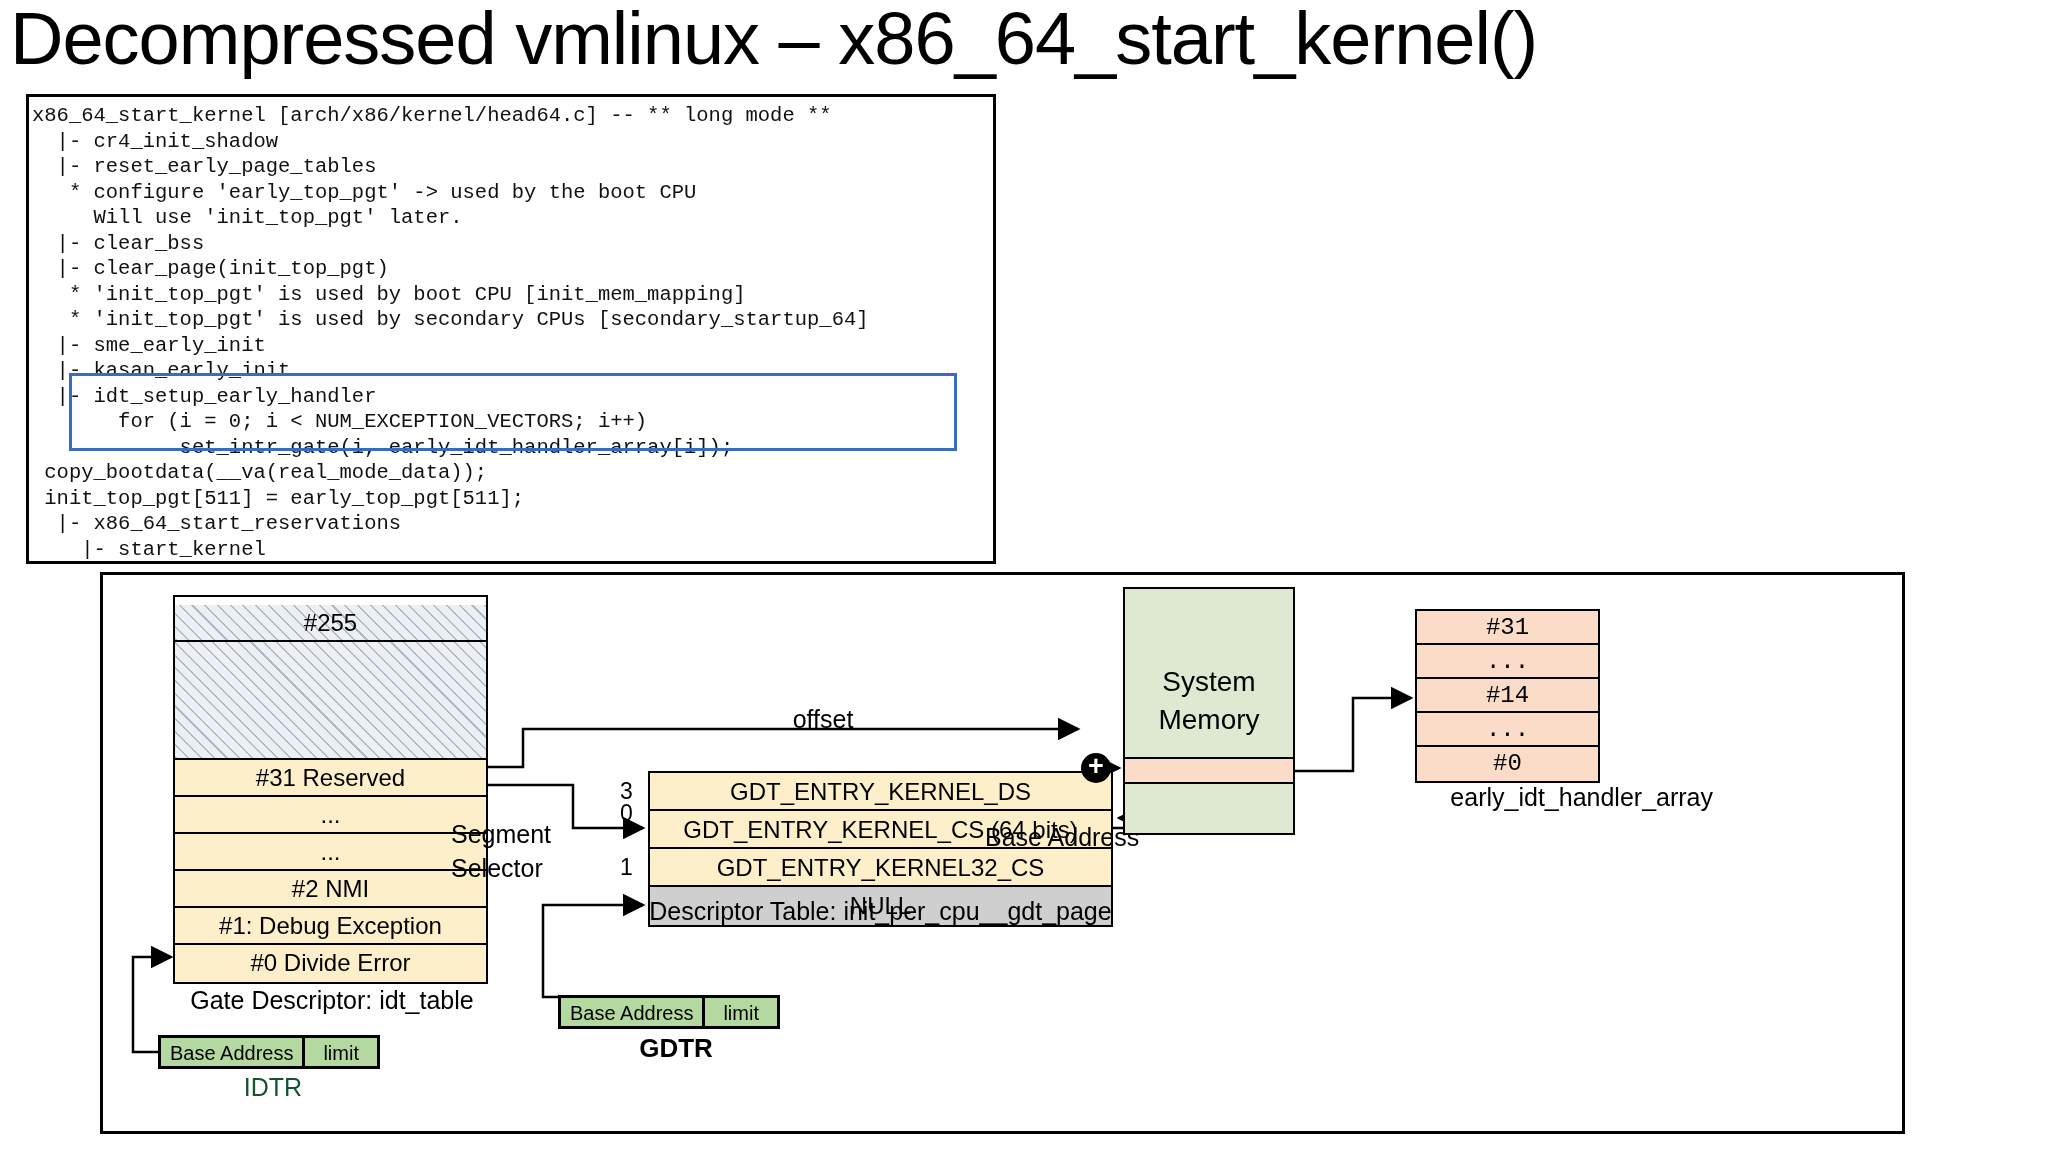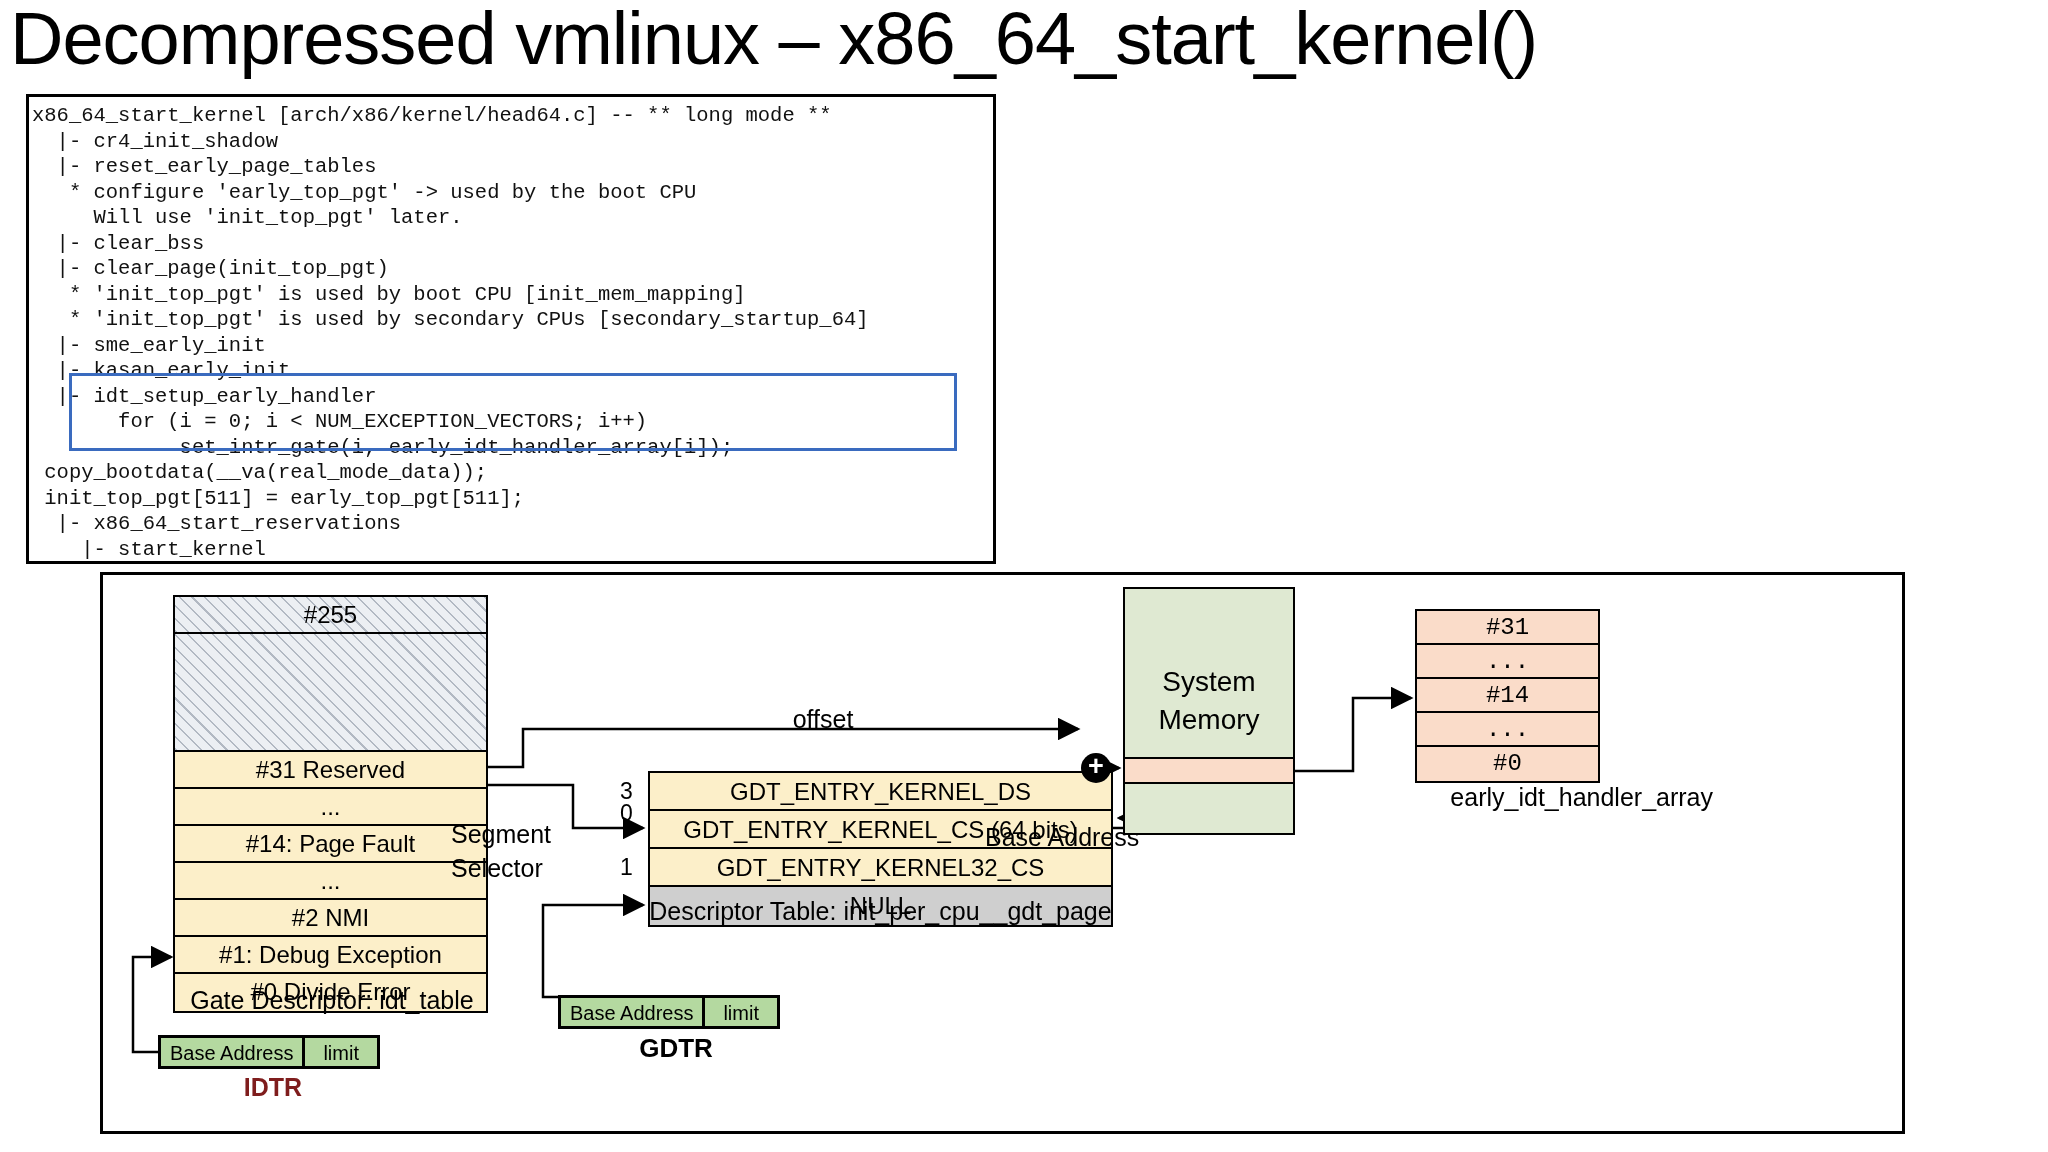--- a/index.html
+++ b/index.html
@@ -81,20 +81,21 @@
     border-bottom: 2.5px solid #000;
     box-sizing: border-box;
     background: #fcefc9;
     white-space: nowrap;
   }
   .idt-row:last-child { border-bottom: none; }
   .idt-hatch-head {
     background-color: #eceff3;
     background-image: repeating-linear-gradient(45deg,
       rgba(130,140,155,0.55) 0 1.5px, transparent 1.5px 9px);
+    margin-top: 8px;
   }
   .idt-hatch-body {
     height: 116px;
     background-color: #eceff3;
     background-image: repeating-linear-gradient(45deg,
       rgba(130,140,155,0.55) 0 1.5px, transparent 1.5px 9px);
     border-bottom: 2.5px solid #000;
   }
   #idt-caption {
     left: 44px; top: 411px;
@@ -112,21 +113,21 @@
     white-space: nowrap;
   }
   .reg-limit {
     background: #b4d9a0; color:#000;
     font-size: 20px; line-height: 30px;
     padding: 0 18px; white-space: nowrap;
   }
   #idtr-box { left: 55px; top: 460px; }
   #idtr-label {
     left: 55px; top: 498px; width: 230px; text-align: center;
-    font-size: 25px; font-weight: bold; color:#7f1d1d;
+    font-size: 25px; font-weight: normal; color:#14532d;
   }
   #gdtr-box { left: 455px; top: 420px; }
   #gdtr-label {
     left: 453px; top: 458px; width: 240px; text-align: center;
     font-size: 26px; font-weight: bold; color:#000;
   }
 
   
   #seg-sel {
     left: 348px; top: 242px;
@@ -270,21 +271,20 @@
       <path d="M1008,193 L1016,193" fill="none" stroke="#000" stroke-width="2.5" marker-end="url(#ah)"></path>
 
       <path d="M1192,196 L1250,196 L1250,123 L1308,123" fill="none" stroke="#000" stroke-width="2.5" marker-end="url(#ah)"></path>
     </svg>
 
     <div class="dgm" id="idt-table">
       <div class="idt-row idt-hatch-head">#255</div>
       <div class="idt-hatch-body"></div>
       <div class="idt-row">#31 Reserved</div>
       <div class="idt-row">...</div>
-      <div class="idt-row">#14: Page Fault</div>
       <div class="idt-row">...</div>
       <div class="idt-row">#2 NMI</div>
       <div class="idt-row">#1: Debug Exception</div>
       <div class="idt-row">#0 Divide Error</div>
     </div>
     <div class="dgm" id="idt-caption">Gate Descriptor: idt_table</div>
 
     <div class="dgm reg-box" id="idtr-box">
       <div class="reg-base">Base Address</div>
       <div class="reg-limit">limit</div>

